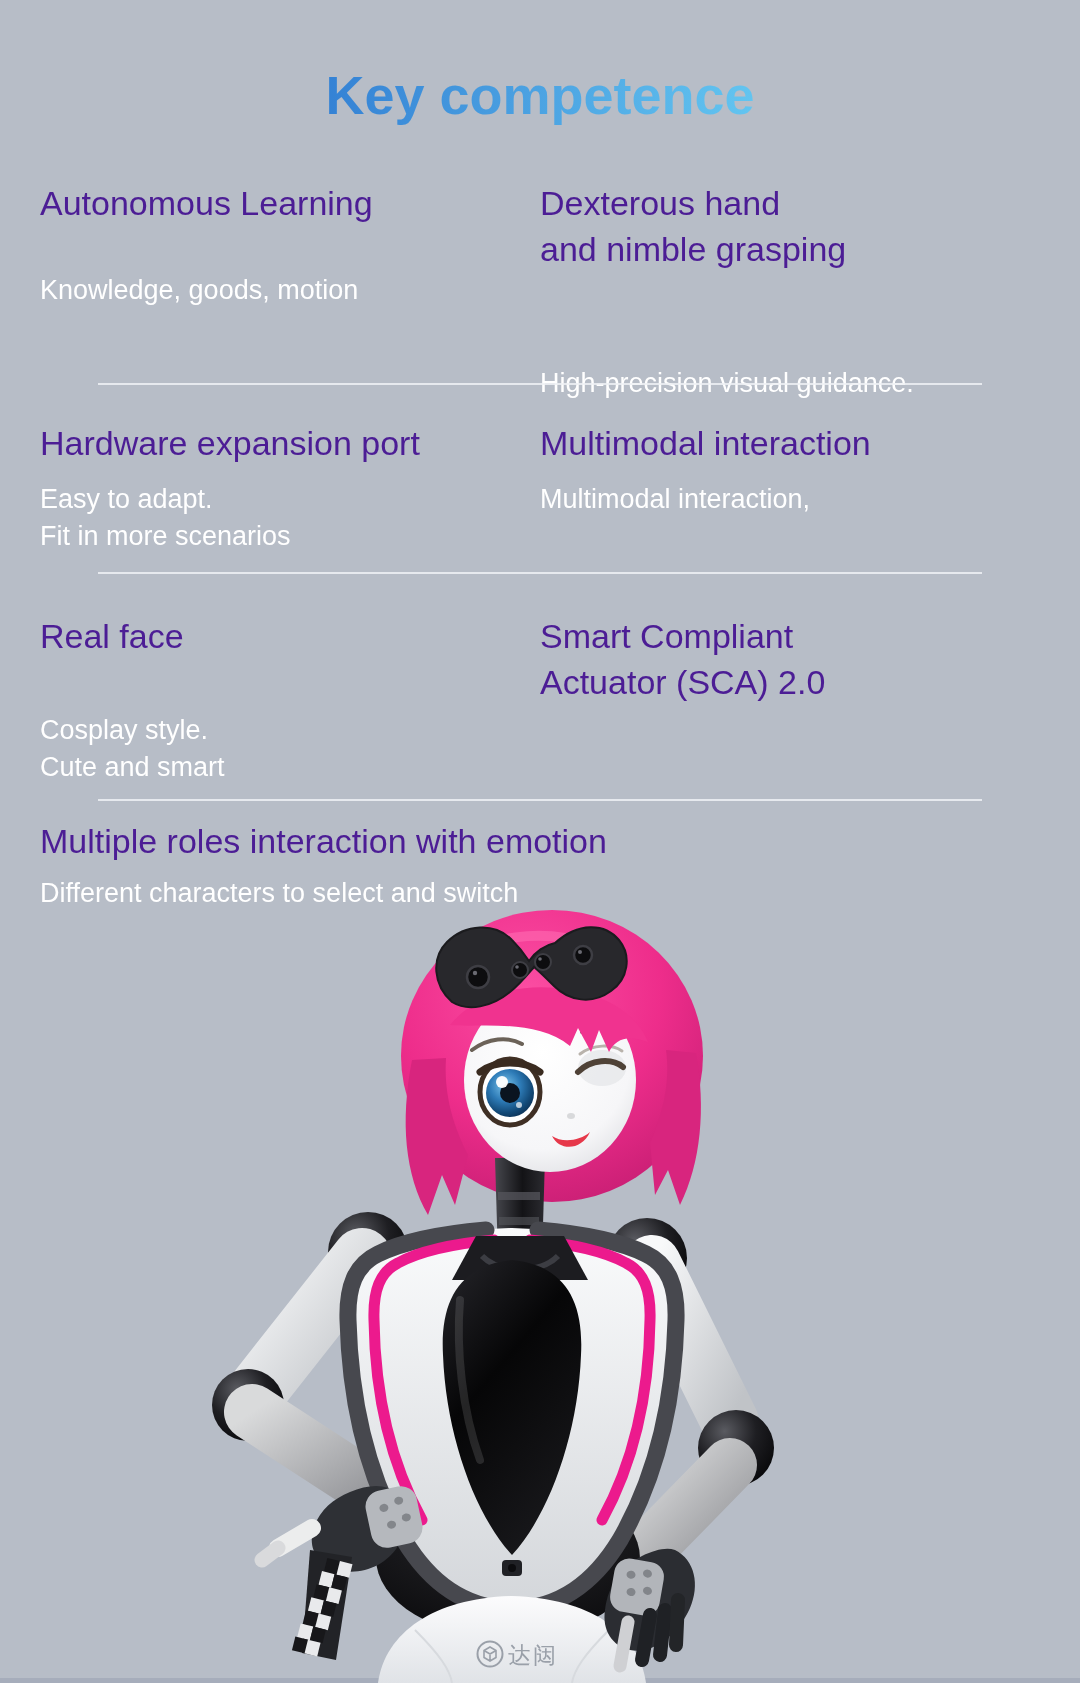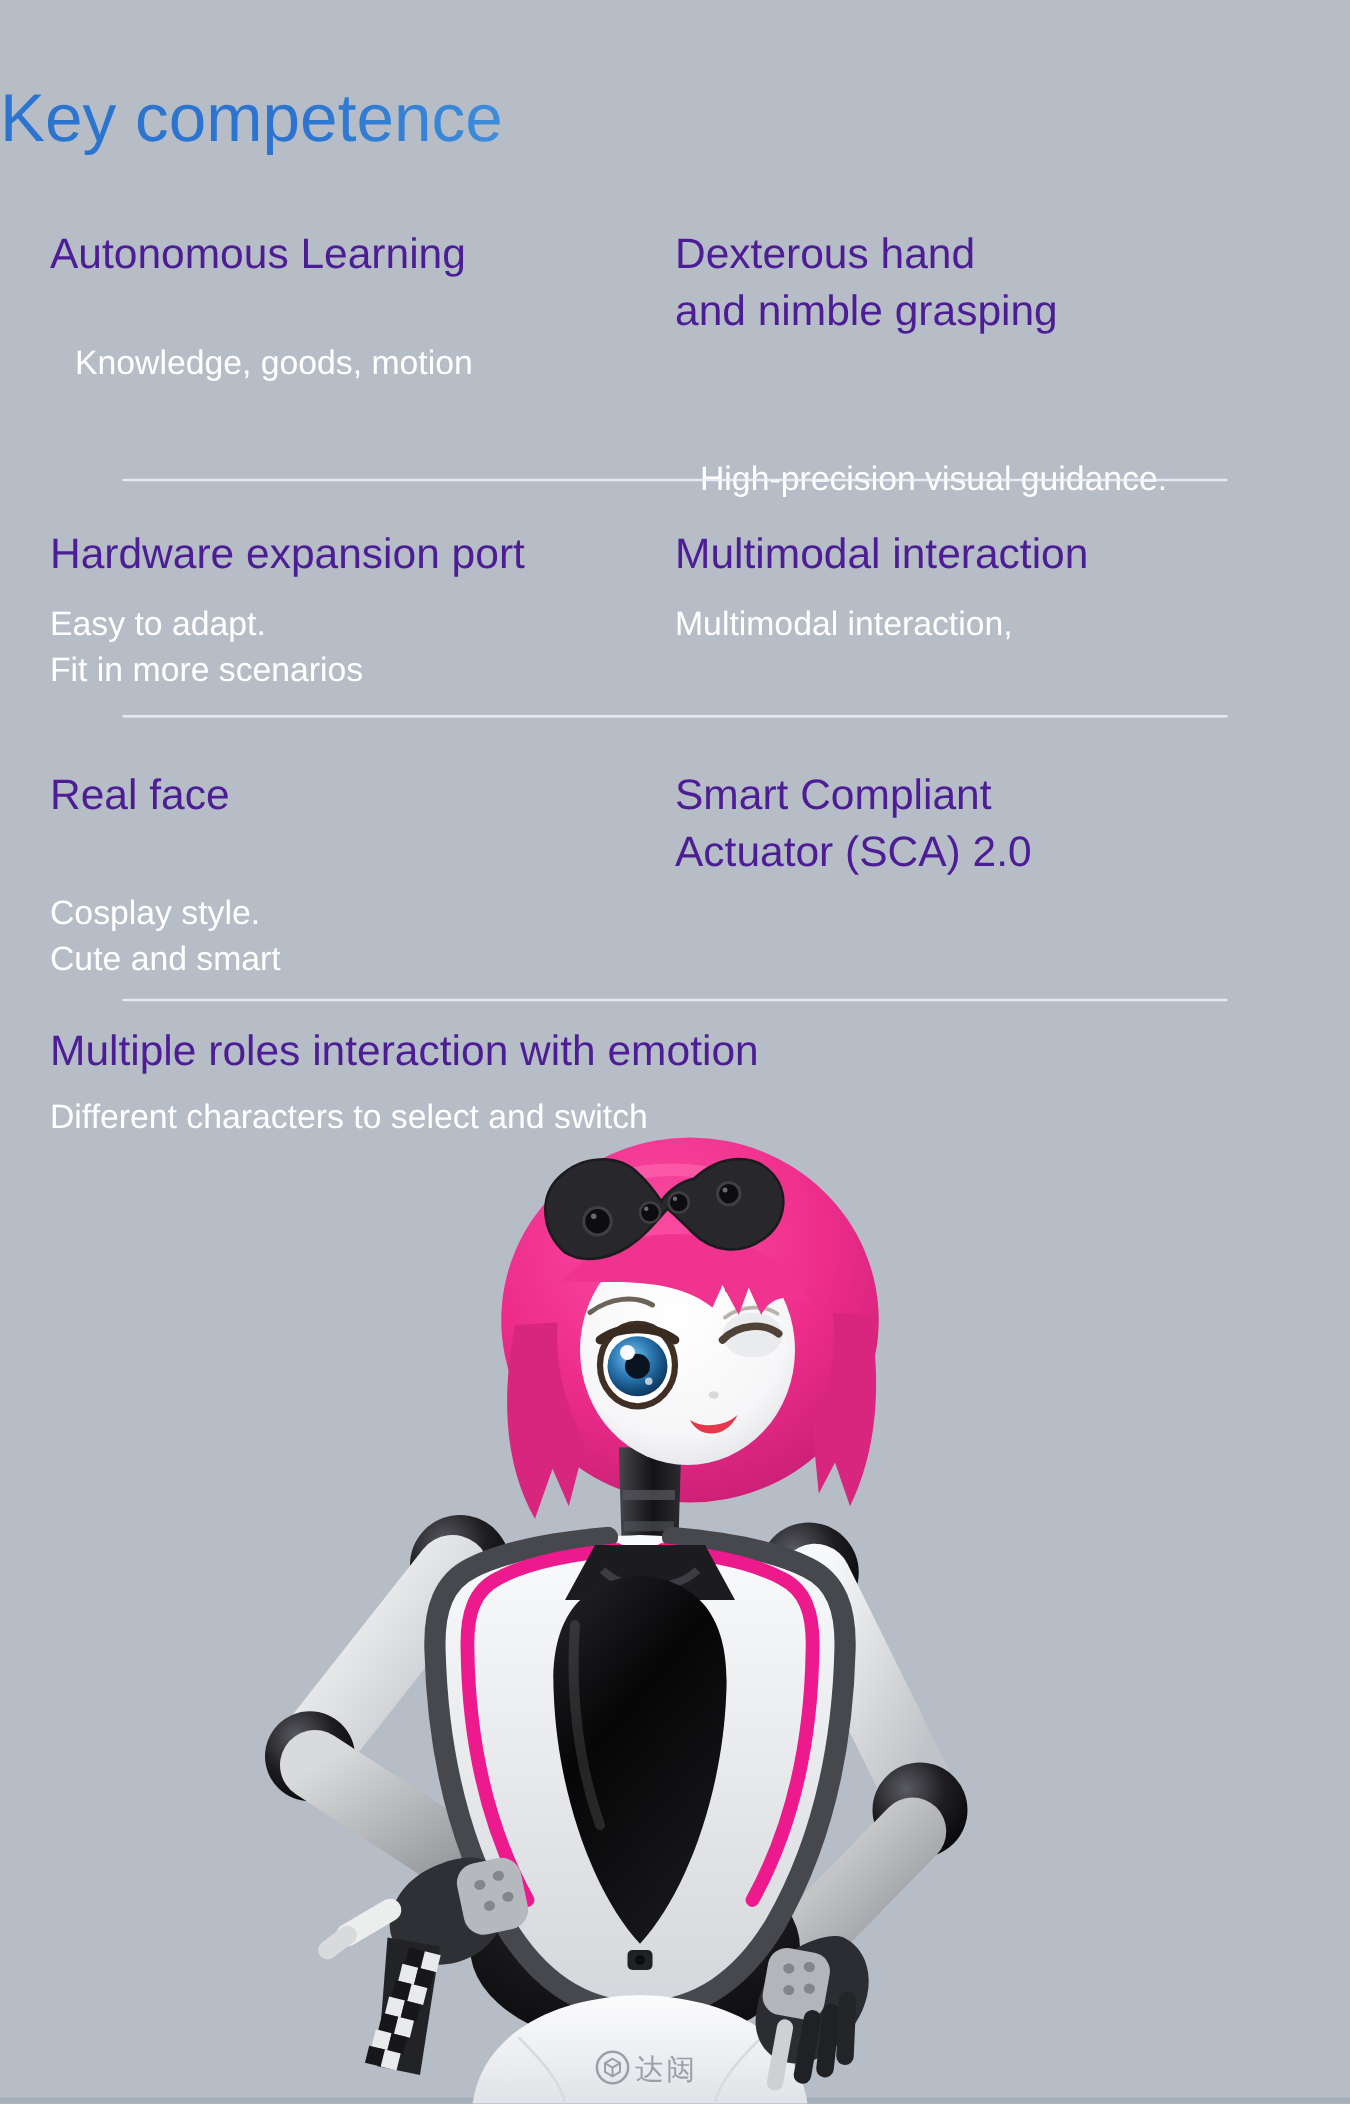--- a/index.html
+++ b/index.html
@@ -6,36 +6,36 @@
   body {
     width:1080px; height:1683px;
     background:#b7bdc7;
     font-family:"Liberation Sans", sans-serif;
     position:relative; overflow:hidden;
   }
   .page { position:absolute; inset:0; width:1080px; height:1683px; overflow:hidden; }
 
   .title {
     position:absolute; top:64px; left:0; width:1080px;
-    margin:0; 
-    font-size:54px; font-weight:400; line-height:1.15;
+    margin:0; text-align:center;
+    font-size:54px; font-weight:700; line-height:1.15;
     background:linear-gradient(90deg,#2b74cf 22%, #6fd6f7 80%);
     -webkit-background-clip:text; background-clip:text;
     color:transparent;
   }
 
   .feature { position:absolute; }
   .col-left  { left:40px;  width:480px; }
   .col-right { left:540px; width:510px; }
 
   .fh .line { font-size:34px; line-height:46px; color:#4c1d95; font-weight:400; }
   .fb { position:absolute; left:0; width:100%; }
   .fb .line { font-size:27px; line-height:37px; color:#ffffff; font-weight:400; }
 
-  .r1 { top:180px; } .r1 .fb { top:92px;margin-left:20px; }
+  .r1 { top:180px; } .r1 .fb { top:92px; }
   .r2 { top:420px; } .r2 .fb { top:61px; }
   .r3 { top:613px; } .r3 .fb { top:99px; }
   .r4 { top:818px; } .r4 .fb { top:57px; }
 
   .divider {
     position:absolute; left:98px; width:884px; height:2px;
     background:#eef1f5; opacity:.85;
   }
   .d1 { top:383px; } .d2 { top:572px; } .d3 { top:799px; }
 

